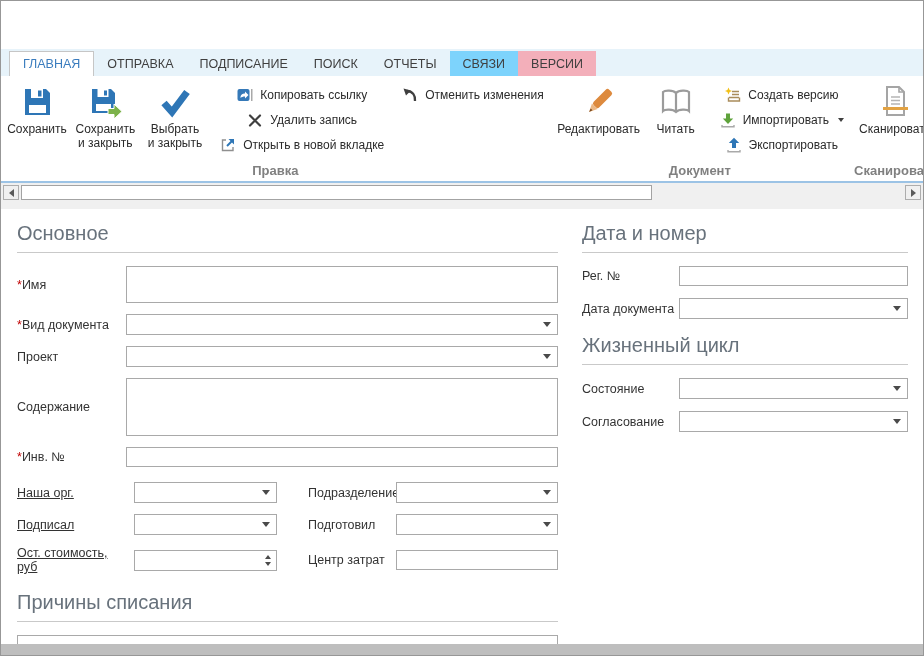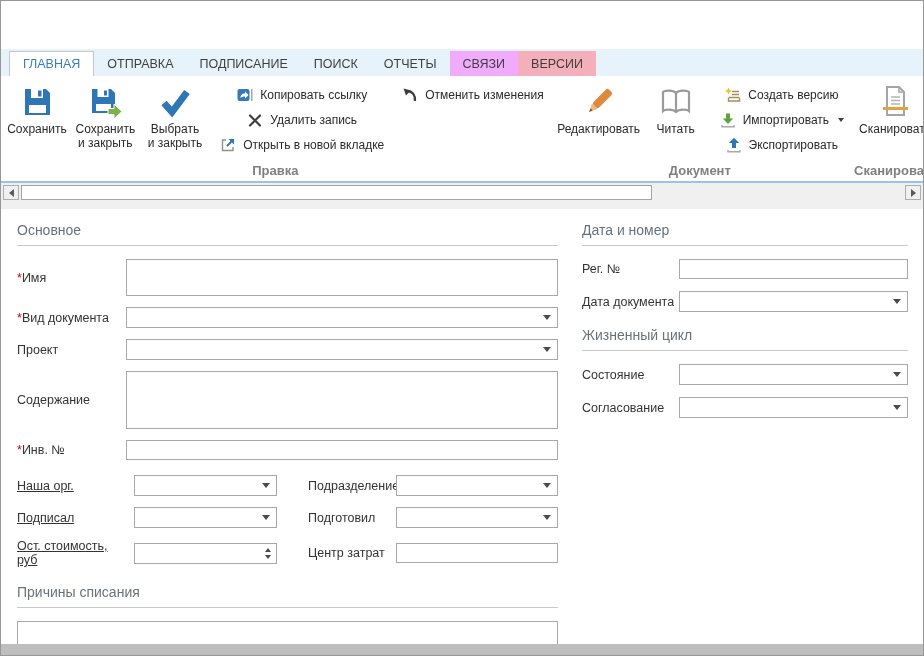--- a/index.html
+++ b/index.html
@@ -4,21 +4,21 @@
 <style>
   * { margin:0; padding:0; box-sizing:border-box; }
   html,body { background:#fff; }
   body { font-family:"Liberation Sans", sans-serif; }
   .window { width:924px; height:656px; border:1px solid #979797; position:relative; background:#fff; overflow:hidden; }
 
   
   .tabbar { height:27px; background:#E7F3FA; display:flex; align-items:flex-end; padding-left:8px;margin-top:48px; }
   .tab { height:25px; display:flex; align-items:center; padding:0 13px; font-size:12.5px; color:#3F3F3F; white-space:nowrap; }
   .tab.active { background:#fff; border:1px solid #C6C6C6; border-bottom:none; color:#3A7CBE; }
-  .tab.green { background:#f0abfc; }
+  .tab.green { background:#7dd3fc; }
   .tab.pink  { background:#F3AFBA; }
 
   
   .ribbon { height:106px; background:#fff; display:flex; padding-left:4px; border-bottom:1px solid #9CC3E5; }
   .rgroup { position:relative; display:flex; flex-direction:column; }
   .rgroup-content { display:flex; flex:1; align-items:flex-start; }
   .grouplabel { position:absolute; bottom:3px; left:0; right:4px; text-align:center; font-size:13px; color:#808080;font-weight:bold; }
   .vsep { width:1px; background:#D6D6D6; margin:4px 2px; }
 
   .bigbtn { display:flex; flex-direction:column; align-items:center; padding:6px 5px 0; min-width:64px; max-width:90px; text-align:center; cursor:default; }
@@ -40,21 +40,21 @@
   .tri-right { width:0; height:0; border-top:4px solid transparent; border-bottom:4px solid transparent; border-left:5px solid #5A5A5A; }
   .scroll-thumb { position:absolute; left:20px; top:2px; width:631px; height:15px; background:#fff; border:1px solid #A3A3A3; }
 
   .form-strip { height:7px; background:#F0F0F0; }
 
   
   .form-area { position:relative; height:485px; background:#fff; }
   .col-left  { position:absolute; left:16px;  top:13px; width:541px; }
   .col-right { position:absolute; left:581px; top:13px; width:326px; }
 
-  .section-h { font-size:14px; color:#68727C; padding-bottom:7px; border-bottom:1px solid #C9C9C9; margin-bottom:13px; }
+  .section-h { font-size:20px; color:#68727C; padding-bottom:7px; border-bottom:1px solid #C9C9C9; margin-bottom:13px; }
   .frow { display:flex; align-items:center; margin-bottom:11px; }
   .flabel { font-size:12.5px; color:#333; flex:0 0 auto; padding-right:4px; }
   .req { color:#C00000; }
   .col-left  .flabel { width:109px; }
   .col-right .flabel { width:97px; }
 
   input.text, textarea.text, .dropdown, .spinbox { border:1px solid #A9A9A9; background:#fff; font-family:inherit; font-size:12.5px; color:#222; }
   input.text { height:20px; flex:1; min-width:0; padding:0 4px; }
   textarea.text { flex:1; resize:none; padding:2px 4px; display:block; }
   .ta-name { height:37px; }

